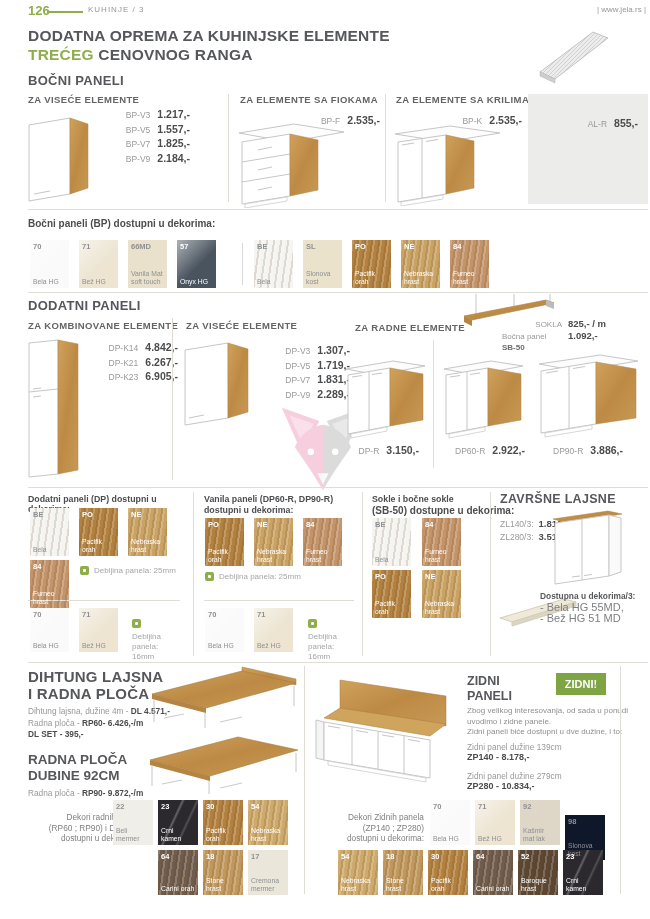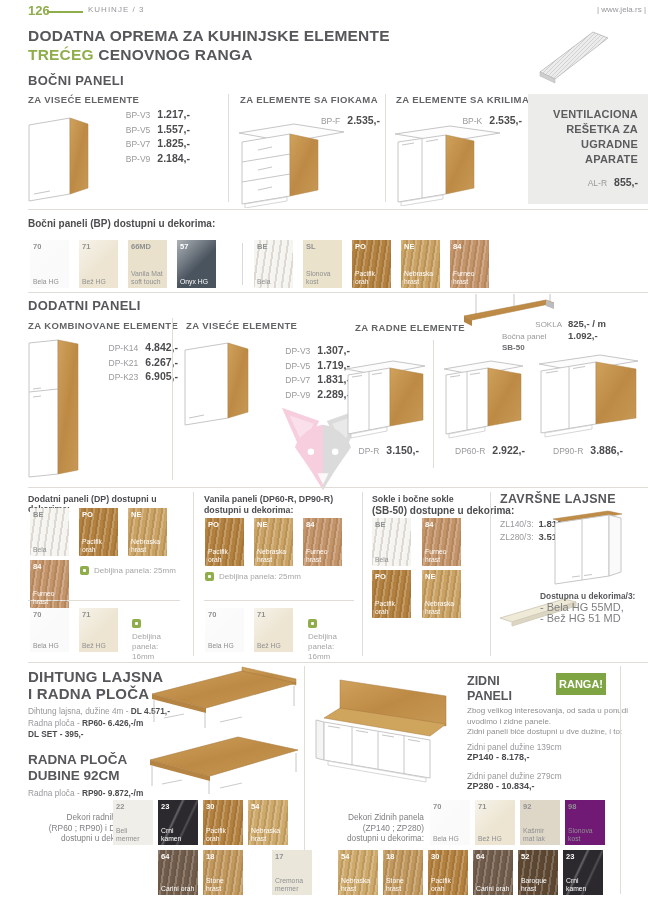--- a/index.html
+++ b/index.html
@@ -158,21 +158,20 @@
     <polygon points="1,12 56,4 106,11 51,20" fill="#fdfdfd" stroke="#c6c6c6"></polygon>
     <polygon points="4,20 52,13 52,72 4,80" fill="#fff" stroke="#c6c6c6"></polygon>
     <line x1="28" y1="16.5" x2="28" y2="76" class="ln"></line>
     <line x1="8" y1="23" x2="20" y2="21" class="ln"></line>
       <line x1="32" y1="19.5" x2="44" y2="17.5" class="ln"></line>
     <polygon points="52,13 80,19 80,66 52,72" fill="url(#wg)" stroke="#b08040" stroke-width="0.5"></polygon>
     <polygon points="7,80 49,73 49,77 7,84" fill="#fff" stroke="#c6c6c6" stroke-width="0.7"></polygon>
   </svg>
 
   <div class="graybox" style="left:528px;top:94px;width:120px;height:110px">
-    <div class="ventt">VENTILACIONA REŠETKA ZA UGRADNE APARATE</div>
     <div class="prow-l" style="margin-top:10px">
       <span class="code">AL-R</span>
       <span class="price">855,-</span>
     </div>
   </div>
 
   <div class="hdiv" style="left:28px;top:209px;width:620px"></div>
 
   <div class="abs declabel" style="left:28px;top:218px;font-size:10px">Bočni paneli (BP) dostupni u dekorima:</div>
   <div class="swrow" style="left:30px;top:240px">
@@ -535,21 +534,21 @@
       <line x1="92" y1="70" x2="92" y2="108" class="ln"></line>
     <line x1="16" y1="60" x2="28" y2="62" class="ln"></line>
       <line x1="44" y1="64.5" x2="56" y2="66.5" class="ln"></line>
       <line x1="70" y1="69" x2="82" y2="71" class="ln"></line>
       <line x1="96" y1="73.5" x2="108" y2="75.5" class="ln"></line>
     <polygon points="16,95 114,112 114,116 16,99" fill="#fff" stroke="#c6c6c6" stroke-width="0.7"></polygon>
   </svg>
 
   <div class="abs zh" style="left:467px;top:674px">ZIDNI</div>
   <div class="abs zh" style="left:467px;top:689px">PANELI</div>
-  <div class="badge" style="left:556px;top:673px;width:50px;height:22px">RANGA!</div>
+  <div class="badge" style="left:556px;top:673px;width:50px;height:22px">ZIDNI!</div>
   <div class="abs" style="left:467px;top:706px">
       <div class="zpara">Zbog velikog interesovanja, od sada u ponudi</div>
       <div class="zpara">uvodimo i zidne panele.</div>
       <div class="zpara">Zidni paneli biće dostupni u dve dužine, i to:</div>
     </div>
   <div class="abs" style="left:467px;top:742px">
       <div>
       <div class="zdesc">Zidni panel dužine 139cm</div>
       <div class="zbold">ZP140 - 8.178,-</div>
     </div>
@@ -586,21 +585,21 @@
     </div>
   <div class="swrow sm" style="left:158px;top:850px">
       <div class="swatch grain" style="background: rgb(111, 92, 76);">
         <span class="c">64</span>
         <span class="n">Carini orah</span>
       </div>
       <div class="swatch grain" style="background: rgb(192, 152, 93);">
         <span class="c">18</span>
         <span class="n">Stone hrast</span>
       </div>
-      <div class="swatch sw-dark" style="background: rgb(234, 230, 218); margin-left: 24px;">
+      <div class="swatch sw-dark" style="background: rgb(234, 230, 218);">
         <span class="c">17</span>
         <span class="n">Cremona mermer</span>
       </div>
     </div>
 
   <div class="abs rlabel" style="left:338px;top:812px;width:86px">
       <div>Dekori Zidnih panela</div>
       <div>(ZP140 ; ZP280)</div>
       <div>dostupni u dekorima:</div>
     </div>
@@ -610,21 +609,21 @@
         <span class="n">Bela HG</span>
       </div>
       <div class="swatch sw-dark gloss" style="background: rgb(237, 229, 210);">
         <span class="c">71</span>
         <span class="n">Bež HG</span>
       </div>
       <div class="swatch sw-dark" style="background: rgb(222, 215, 200);">
         <span class="c">92</span>
         <span class="n">Kašmir mat lak</span>
       </div>
-      <div class="swatch sw-dark" style="background: #701a75;">
+      <div class="swatch sw-dark" style="background: #0f172a; margin-top: 15px;">
         <span class="c">98</span>
         <span class="n">Slonova kost</span>
       </div>
     </div>
   <div class="swrow sm" style="left:338px;top:850px">
       <div class="swatch grain" style="background: rgb(205, 169, 107);">
         <span class="c">54</span>
         <span class="n">Nebraska hrast</span>
       </div>
       <div class="swatch grain" style="background: rgb(192, 152, 93);">

